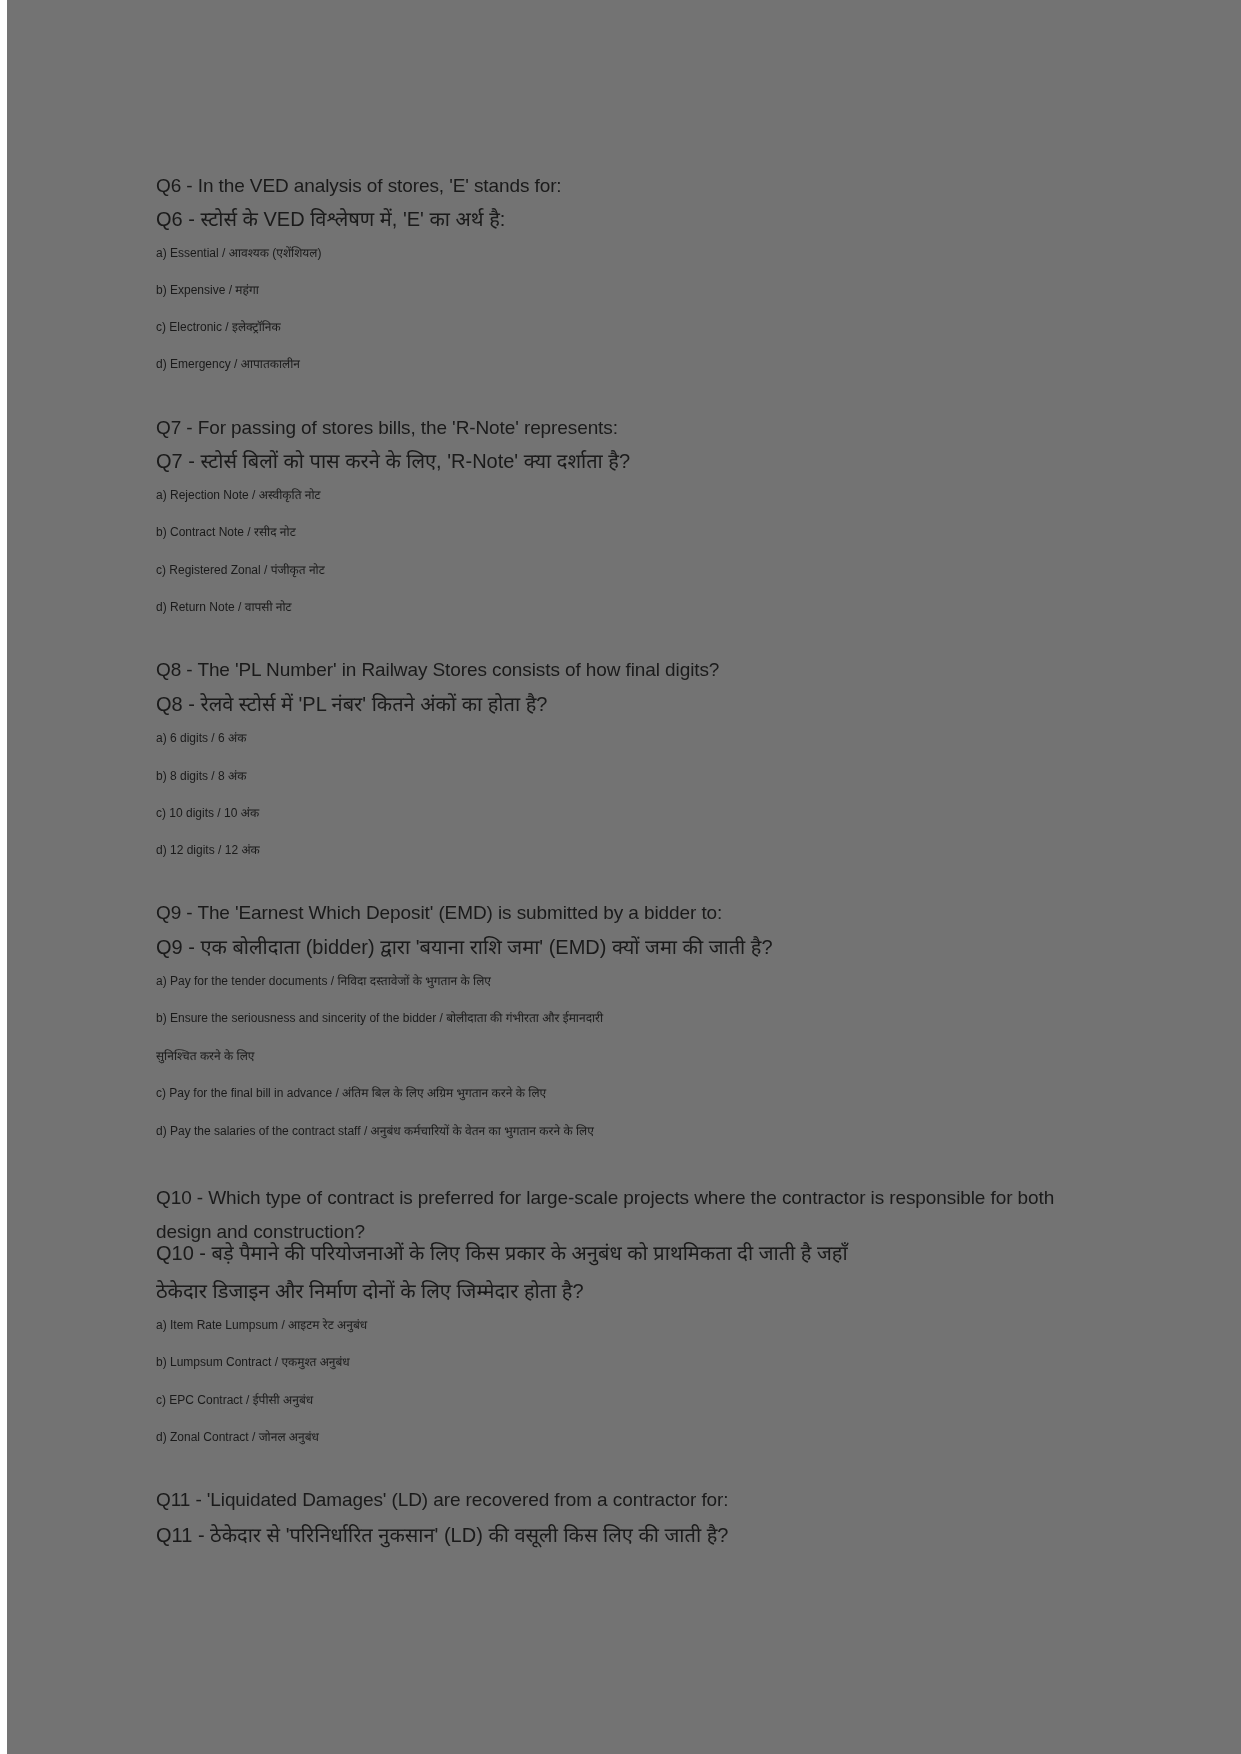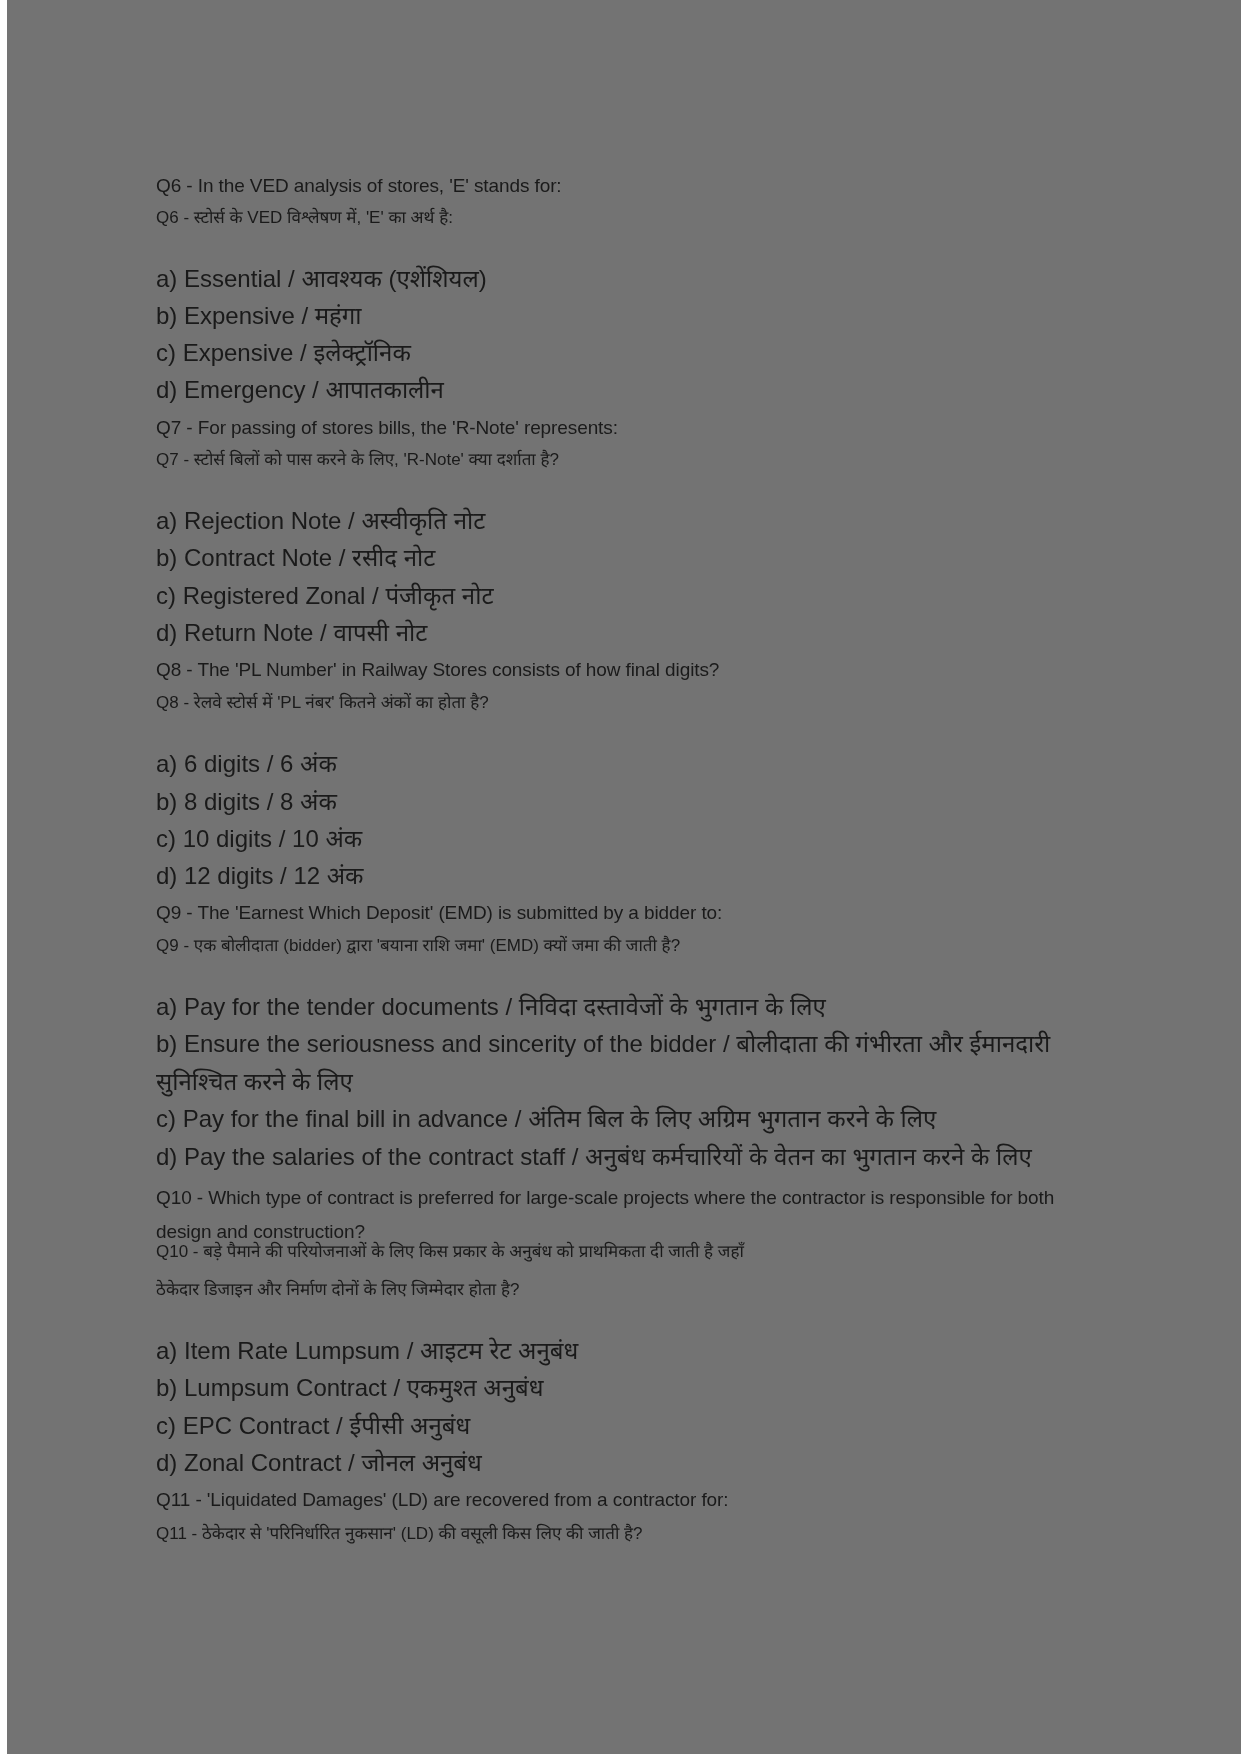--- a/index.html
+++ b/index.html
@@ -27,43 +27,42 @@
       position: absolute;
       left: 149px;
       white-space: nowrap;
       line-height: 1;
     }
     .en {
       font-size: 19px;
       letter-spacing: -0.1px;
     }
     .hi {
-      font-size: 17px;
+      font-size: 20px;
     }
     .opt {
-      font-size: 24px;
-      margin-top: 20px;
+      font-size: 12px;
     }
     .wrap {
       white-space: normal;
       width: 940px;
       line-height: 34px;
     }
   </style>
 </head>
 <body>
 
 <div class="page">
 
   <div>
     <div class="line en" style="top:176px">Q6 - In the VED analysis of stores, 'E' stands for:</div>
     <div class="line hi" style="top:209px">Q6 - स्टोर्स के VED विश्लेषण में, 'E' का अर्थ है:</div>
     <div class="line opt" style="top:247px">a) Essential / आवश्यक (एशेंशियल)</div>
     <div class="line opt" style="top:284px">b) Expensive / महंगा</div>
-    <div class="line opt" style="top:321px">c) Expensive / इलेक्ट्रॉनिक</div>
+    <div class="line opt" style="top:321px">c) Electronic / इलेक्ट्रॉनिक</div>
     <div class="line opt" style="top:358px">d) Emergency / आपातकालीन</div>
   </div>
 
   <div>
     <div class="line en" style="top:418px">Q7 - For passing of stores bills, the 'R-Note' represents:</div>
     <div class="line hi" style="top:451px">Q7 - स्टोर्स बिलों को पास करने के लिए, 'R-Note' क्या दर्शाता है?</div>
     <div class="line opt" style="top:489px">a) Rejection Note / अस्वीकृति नोट</div>
     <div class="line opt" style="top:526px">b) Contract Note / रसीद नोट</div>
     <div class="line opt" style="top:564px">c) Registered Zonal / पंजीकृत नोट</div>
     <div class="line opt" style="top:601px">d) Return Note / वापसी नोट</div>

